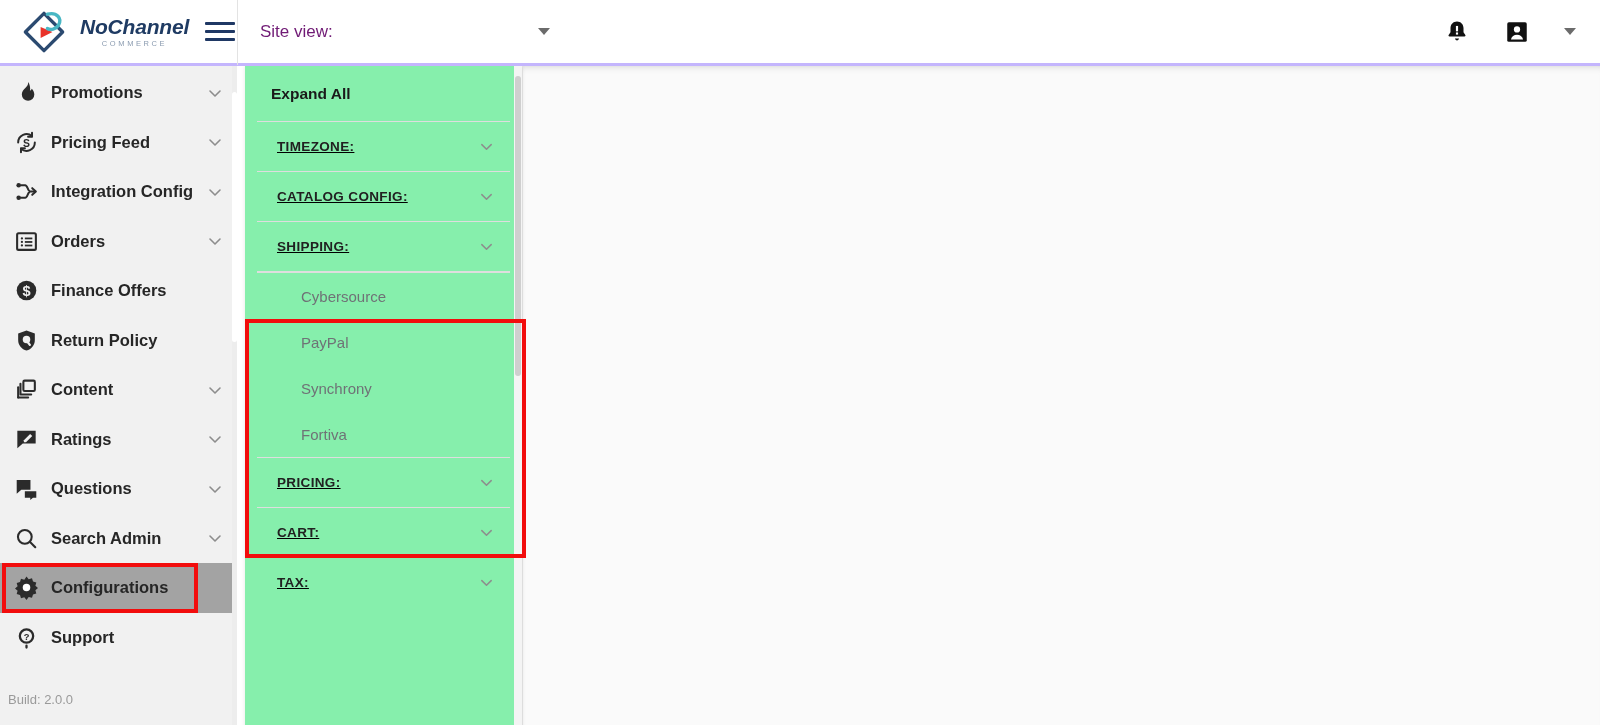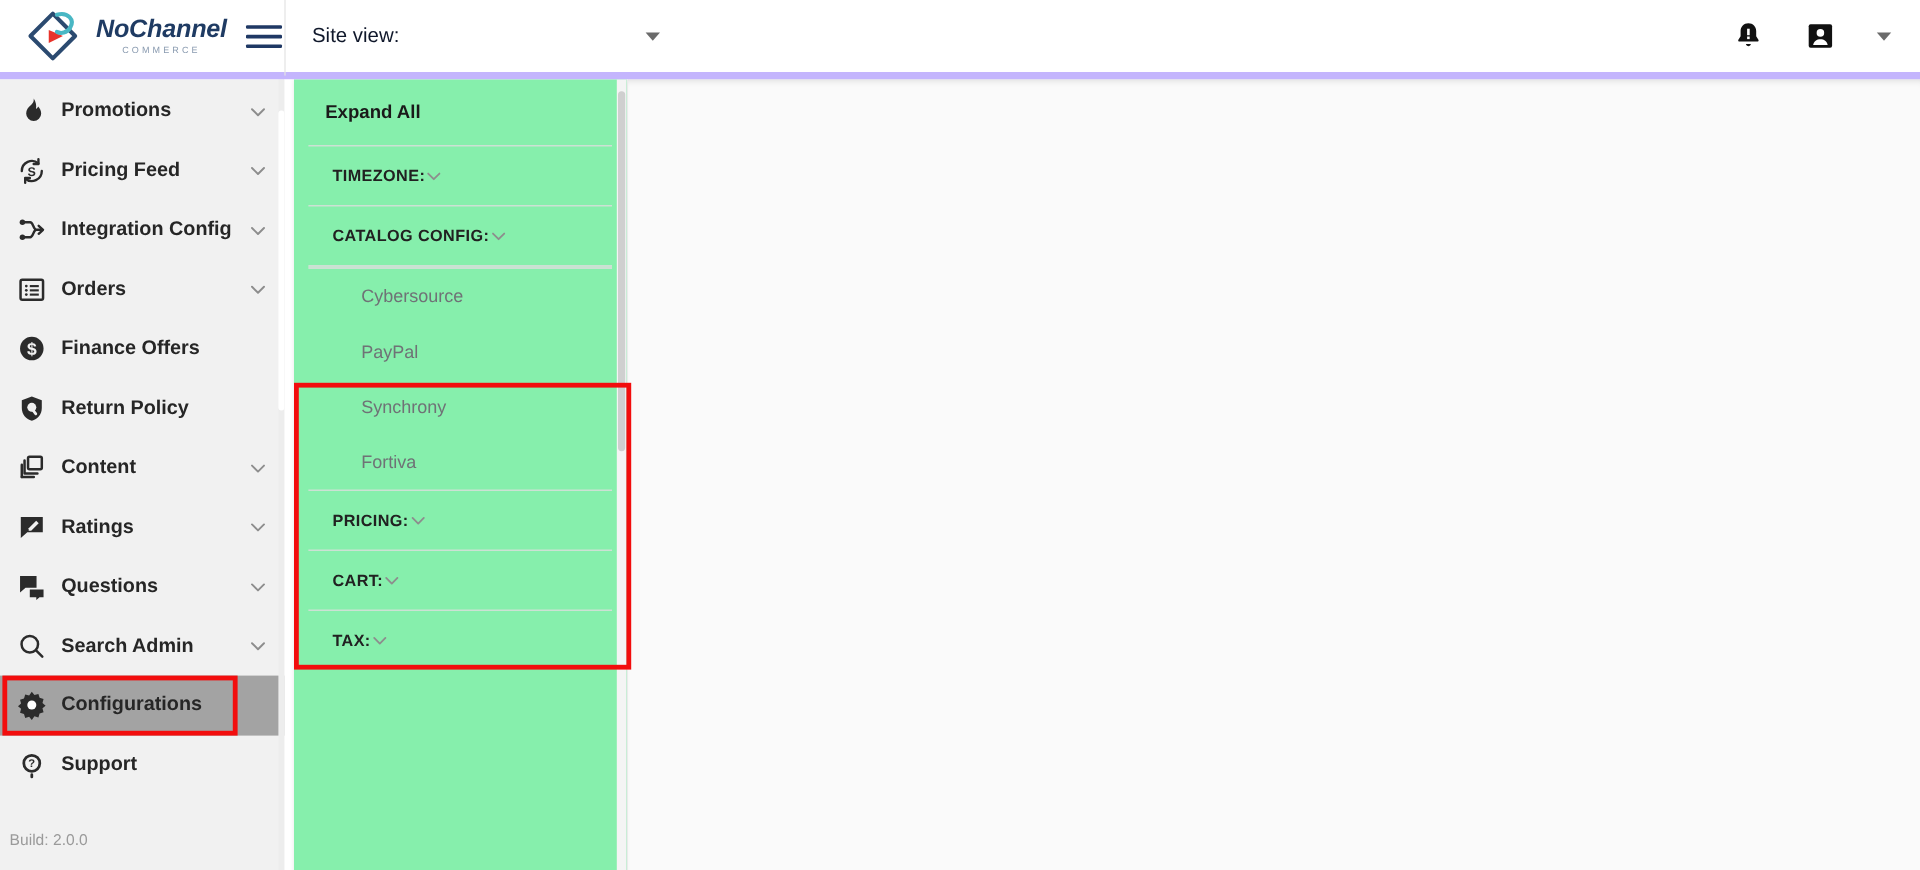--- a/index.html
+++ b/index.html
@@ -7,21 +7,21 @@
     width: 1600px; height: 725px;
     font-family: "Liberation Sans", sans-serif;
     background: #ffffff; overflow: hidden;
   }
   .app { position: relative; width: 1600px; height: 725px; }
 
   
   .topbar {
     position: absolute; top: 0; left: 0; width: 1600px; height: 66px;
     background: #ffffff; display: flex; align-items: center;
-    border-bottom: 6px solid #c4b5fd; z-index: 30;
+    border-bottom: 3px solid #c4b5fd; z-index: 30;
   }
   .brand-zone {
     width: 237px; height: 66px; display: flex; align-items: center;
     padding-left: 18px; gap: 10px; flex: none;
   }
   .logo-mark { width: 52px; height: 44px; flex: none; }
   .logo-words { display: flex; flex-direction: column; line-height: 1; }
   .logo-title {
     font-size: 21px; font-weight: bold; font-style: italic;
     color: #1f3b63; letter-spacing: -0.2px; white-space: nowrap;
@@ -36,21 +36,21 @@
     display: flex; flex-direction: column; justify-content: center; gap: 5px;
     cursor: pointer;
   }
   .hamburger span { display: block; height: 3px; background: #1f3864; border-radius: 1px; }
   .topbar-divider { width: 1px; height: 66px; background: #e3e3e3; flex: none; }
 
   .siteview {
     flex: none; width: 330px; height: 66px; display: flex; align-items: center;
     justify-content: space-between; padding: 0 18px 0 22px; cursor: pointer;
   }
-  .siteview-label { font-size: 17px; color: #0f172a; }
+  .siteview-label { font-size: 17px; color: #701a75; }
   .caret-down {
     width: 0; height: 0; border-left: 6px solid transparent;
     border-right: 6px solid transparent; border-top: 7px solid #6b6b6b;
   }
   .topbar-spacer { flex: 1 1 auto; }
   .topbar-right {
     flex: none; display: flex; align-items: center; gap: 34px;
     padding-right: 24px; height: 66px;
   }
   .ticon { width: 26px; height: 26px; cursor: pointer; display: block; }
@@ -93,22 +93,22 @@
     background: #86efac; overflow: hidden; z-index: 15;
     box-shadow: 0 0 4px rgba(0,0,0,0.10);
   }
   .cfg-inner { position: absolute; top: 0; left: 0; width: 277px; }
   .cfg-expand {
     height: 55px; display: flex; align-items: center; padding-left: 26px;
     font-size: 15.5px; font-weight: bold; color: #1a1a1a; cursor: pointer;
   }
   .cfg-sep { height: 1px; background: #dedede; margin: 0 12px; }
   .cfg-head {
-    height: 49px; display: flex; align-items: center; 
-    padding: 0 28px 0 32px; cursor: pointer;
+    height: 49px; display: flex; align-items: center; justify-content: space-between;
+    padding: 0 28px 0 32px; cursor: pointer; text-decoration: underline;
   }
   .cfg-head-label {
     font-size: 13.5px; font-weight: bold; color: #212121; letter-spacing: 0.35px;
   }
   .cfg-chev { width: 15px; height: 15px; color: #8d8d8d; flex: none; }
   .cfg-head.open {
     background: #31708f; border-radius: 6px; margin: 0 12px; height: 47px;
     padding: 0 18px 0 20px;
   }
   .cfg-head.open .cfg-head-label { color: #ffffff; }
@@ -344,20 +344,26 @@
       <div class="cfg-sep"></div>
 
       <div class="cfg-head">
         <span class="cfg-head-label">CATALOG CONFIG:</span>
         <svg class="cfg-chev" viewBox="0 0 16 16">
             <path d="M3 6l5 5 5-5" fill="none" stroke="currentColor" stroke-width="1.6" stroke-linecap="round" stroke-linejoin="round"></path>
           </svg>
       </div>
       <div class="cfg-sep"></div>
 
+      <div class="cfg-head">
+        <span class="cfg-head-label">SHIPPING:</span>
+        <svg class="cfg-chev" viewBox="0 0 16 16">
+            <path d="M3 6l5 5 5-5" fill="none" stroke="currentColor" stroke-width="1.6" stroke-linecap="round" stroke-linejoin="round"></path>
+          </svg>
+      </div>
       <div class="cfg-sep"></div>
 
       <div class="cfg-sep"></div>
 
       <div class="cfg-sub">Cybersource</div>
       <div class="cfg-sub">PayPal</div>
       <div class="cfg-sub">Synchrony</div>
       <div class="cfg-sub">Fortiva</div>
       <div class="cfg-sep"></div>
 

